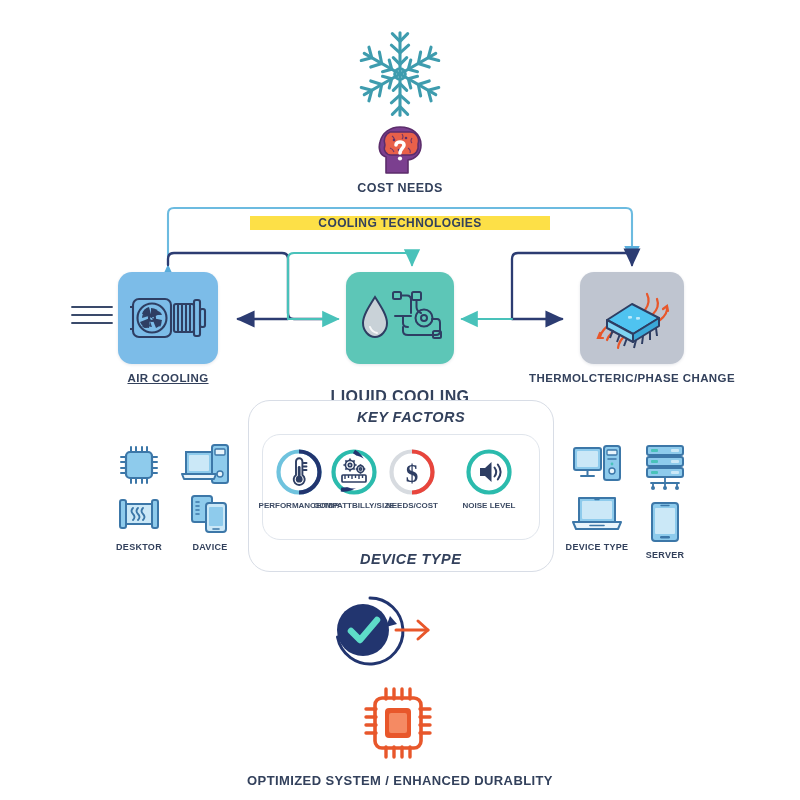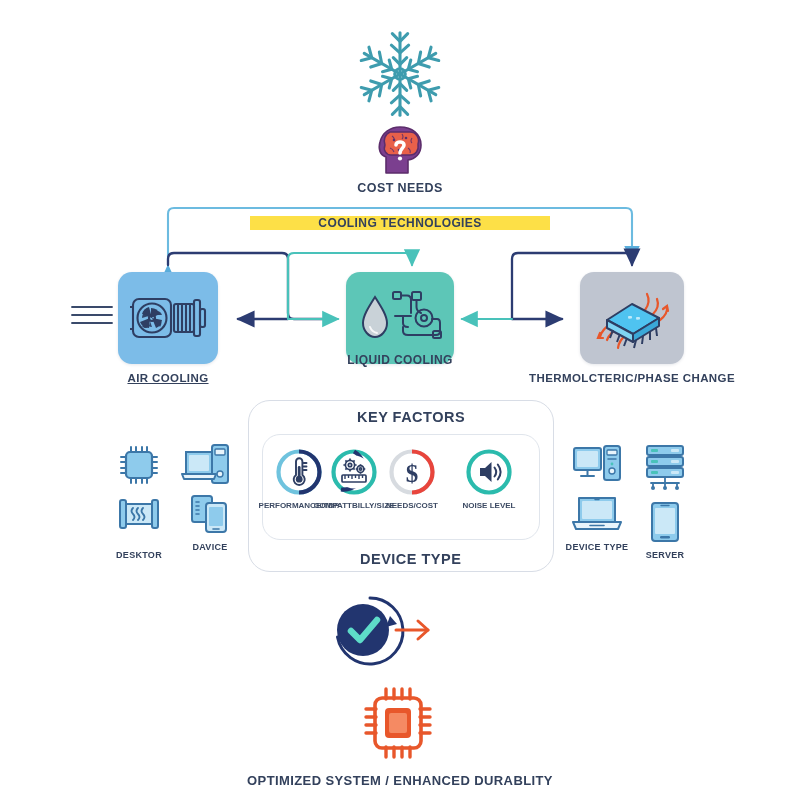--- a/index.html
+++ b/index.html
@@ -40,20 +40,21 @@
   }
   .panel-title{
     position:absolute;
     background:#fff;
     padding:0 12px;
     font-size:14.5px;
     font-weight:700;
     letter-spacing:.5px;
     color:#33415c;
     white-space:nowrap;
+    font-style:italic;
   }
   .kf{position:absolute;text-align:center;}
   .kf-label{
     position:absolute;
     top:52px;left:50%;
     transform:translateX(-50%);
     font-size:8px;
     font-weight:700;
     letter-spacing:0px;
     color:#3c4a63;
@@ -198,21 +199,21 @@
         <path d="M46 12.5 L52 12.5 Q56 12.5 56 17 L56 30"></path>
         <path d="M61.5 17 L61.5 24 Q61.5 28 66 30"></path>
         <circle cx="69" cy="35" r="8.5"></circle>
         <circle cx="69" cy="35" r="3"></circle>
         <path d="M40 33 L56 33 M48 33 L48 40 Q48 44 53 44"></path>
         <path d="M77 36 L82 36 Q85 36 85 40 L85 48 Q85 52 81 52 L53 52 Q48 52 48 48 L48 44"></path>
         <rect x="78" y="48" width="8" height="7" rx="1.5"></rect>
       </g>
     </svg>
   </div>
-  <div class="abs lbl" style="left:320px;top:353px;width:160px;font-size:12px;">LIQUID COOLING</div>
+  <div class="abs lbl" style="left:320px;top:388px;width:160px;font-size:16px;">LIQUID COOLING</div>
 
   <div class="card" style="left:580px;top:272px;width:104px;height:92px;background:#BFC5D0;">
     <svg width="86" height="76" viewBox="0 0 86 76">
       <g stroke="#E8572B" stroke-width="2.2" fill="none" stroke-linecap="round">
         <path d="M56 30 q6 -8 2 -16"></path>
         <path d="M64 34 q7 -7 4 -15"></path>
         <path d="M71 40 q8 -6 7 -13" marker-end=""></path>
         <path d="M74 29 l4 -3 l1 5"></path>
         <path d="M30 48 q-9 4 -12 12"></path>
         <path d="M22 44 q-9 5 -11 13"></path>
@@ -331,21 +332,21 @@
     <svg width="46" height="40" viewBox="0 0 46 40">
       <rect x="4" y="6" width="6" height="28" rx="2" fill="#8ECBEC" stroke="#3C77A8" stroke-width="2"></rect>
       <rect x="36" y="6" width="6" height="28" rx="2" fill="#8ECBEC" stroke="#3C77A8" stroke-width="2"></rect>
       <rect x="10" y="10" width="26" height="20" fill="#CBE8F7" stroke="#3C77A8" stroke-width="2"></rect>
       <g stroke="#3C77A8" stroke-width="1.8" fill="none" stroke-linecap="round">
         <path d="M17 14 q-3 3 0 6 q3 3 0 6"></path>
         <path d="M22 14 q-3 3 0 6 q3 3 0 6"></path>
         <path d="M27 14 q-3 3 0 6 q3 3 0 6"></path>
       </g>
     </svg>
-    <div class="dev-label" style="top:56px;">DESKTOR</div>
+    <div class="dev-label" style="top:48px;">DESKTOR</div>
   </div>
 
   <div class="dev" style="left:188px;top:492px;width:44px;height:60px;">
     <svg width="44" height="42" viewBox="0 0 44 42">
       <rect x="4" y="4" width="20" height="26" rx="2.5" fill="#8ECBEC" stroke="#3C77A8" stroke-width="2"></rect>
       <g stroke="#3C77A8" stroke-width="1.6" stroke-linecap="round">
         <path d="M8 10 L11 10 M8 14 L11 14 M8 18 L11 18 M8 22 L11 22"></path>
       </g>
       <rect x="18" y="11" width="20" height="29" rx="3" fill="#CBE8F7" stroke="#3C77A8" stroke-width="2"></rect>
       <rect x="21" y="15" width="14" height="19" rx="1" fill="#8ECBEC"></rect>

